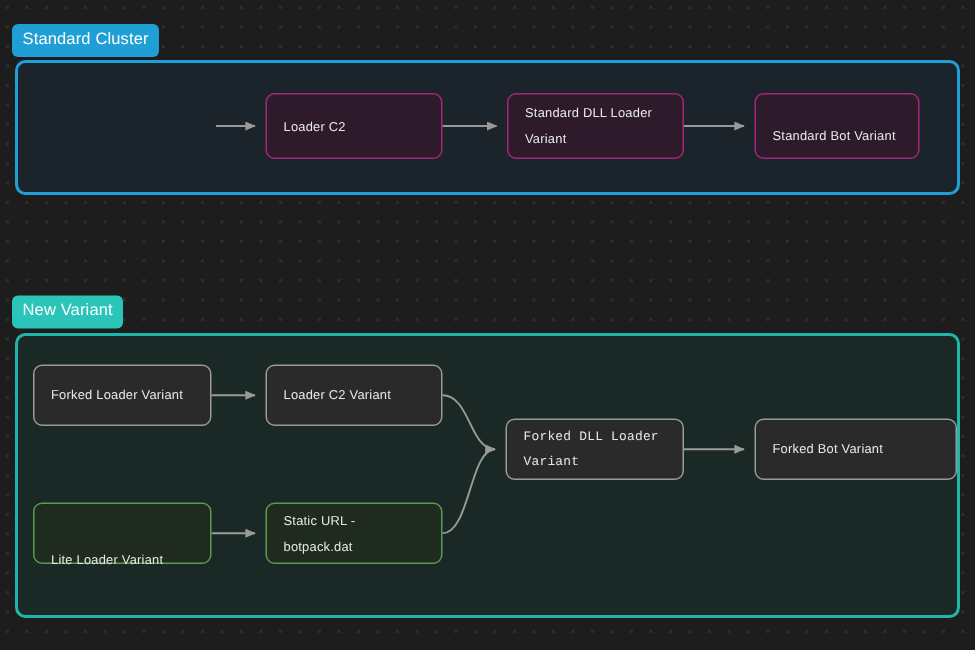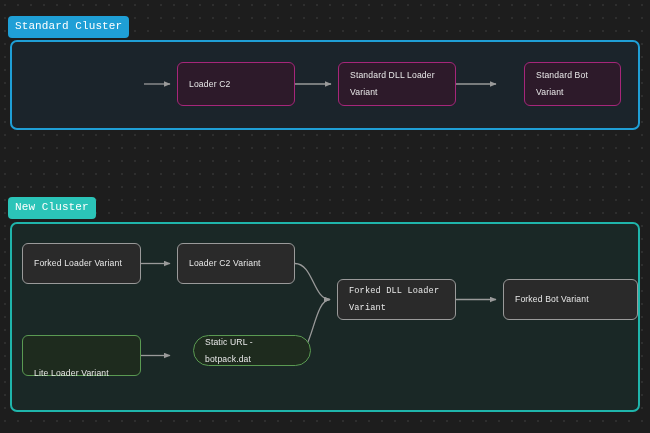--- a/index.html
+++ b/index.html
@@ -43,21 +43,20 @@
   .cluster-label {
     position: absolute;
     font-size: 11px;
     line-height: 1;
     padding: 5px 7px 6px 7px;
     border-radius: 4px;
     color: #ffffff;
     white-space: nowrap;
     z-index: 3;
     letter-spacing: 0.1px;
-    font-family: Liberation Mono, monospace;
   }
 
   
   .node {
     position: absolute;
     border-width: 1.5px;
     border-style: solid;
     border-radius: 6px;
     display: flex;
     align-items: center;
@@ -76,21 +75,21 @@
 </style>
 </head>
 <body>
 
 <div id="canvas">
 
   <div class="cluster" id="cl-standard" style="left: 10px; top: 40px; width: 630px; height: 90px; border-color: rgb(31, 159, 214); background: rgb(27, 36, 43);"></div>
   <div class="cluster-label" id="cl-standard-label" style="left: 8px; top: 16px; background: rgb(31, 159, 214); color: rgb(255, 255, 255);">Standard Cluster</div>
 
   <div class="cluster" id="cl-new" style="left: 10px; top: 222px; width: 630px; height: 190px; border-color: rgb(31, 181, 171); background: rgb(26, 40, 38);"></div>
-  <div class="cluster-label" id="cl-new-label" style="left: 8px; top: 197px; background: rgb(43, 196, 184); color: rgb(255, 255, 255);">New Cluster</div>
+  <div class="cluster-label" id="cl-new-label" style="left: 8px; top: 197px; background: rgb(43, 196, 184); color: rgb(255, 255, 255);">New Variant</div>
 
   <svg id="edges" viewBox="0 0 650 433" xmlns="http://www.w3.org/2000/svg">
     <defs>
       <marker id="arrowhead" markerWidth="7" markerHeight="6" refX="6.4" refY="3" orient="auto" markerUnits="userSpaceOnUse">
         <path d="M0,0 L7,3 L0,6 z" fill="#9a9a9a"></path>
       </marker>
     </defs>
     <g id="edge-paths" fill="none" stroke="#9a9a9a" stroke-width="1.3">
         <path d="M 144 84 L 170 84" marker-end="url(#arrowhead)" stroke="#9a9a9a"></path>
         <path d="M 295 84 L 331 84" marker-end="url(#arrowhead)" stroke="#9a9a9a"></path>
@@ -102,33 +101,33 @@
         <path d="M 456 299.5 L 496 299.5" marker-end="url(#arrowhead)" stroke="#9a9a9a"></path>
       </g>
   </svg>
 
   <div class="node" id="n1" style="left: 177px; top: 62px; width: 118px; height: 44px; border-color: rgb(166, 38, 122); background: rgb(45, 26, 42);">
     <span class="node-label" style="color: rgb(232, 232, 232);">Loader C2</span>
   </div>
   <div class="node" id="n2" style="left: 338px; top: 62px; width: 118px; height: 44px; border-color: rgb(166, 38, 122); background: rgb(45, 26, 42);">
     <span class="node-label" style="color: rgb(232, 232, 232);">Standard DLL Loader Variant</span>
   </div>
-  <div class="node" id="n3" style="left: 524px; top: 62px; width: 97px; height: 44px; border-color: rgb(166, 38, 122); background: rgb(45, 26, 42);">
+  <div class="node" id="n3" style="left: 503px; top: 62px; width: 110px; height: 44px; border-color: rgb(166, 38, 122); background: rgb(45, 26, 42); align-items: flex-end;">
     <span class="node-label" style="color: rgb(232, 232, 232);">Standard Bot Variant</span>
   </div>
   <div class="node" id="n4" style="left: 22px; top: 243px; width: 119px; height: 41px; border-color: rgb(154, 154, 154); background: rgb(42, 42, 42);">
     <span class="node-label" style="color: rgb(232, 232, 232);">Forked Loader Variant</span>
   </div>
   <div class="node" id="n5" style="left: 177px; top: 243px; width: 118px; height: 41px; border-color: rgb(154, 154, 154); background: rgb(42, 42, 42);">
     <span class="node-label" style="color: rgb(232, 232, 232);">Loader C2 Variant</span>
   </div>
   <div class="node" id="n6" style="left: 22px; top: 335px; width: 119px; height: 41px; border-color: rgb(90, 154, 82); background: rgb(30, 43, 30);">
     <span class="node-label" style="color: rgb(232, 232, 232); margin-top: 36px;">Lite Loader Variant</span>
   </div>
-  <div class="node" id="n7" style="left: 193px; top: 335px; width: 118px; height: 31px; border-color: rgb(90, 154, 82); background: rgb(30, 43, 30); border-radius: 17px;">
+  <div class="node" id="n7" style="left: 177px; top: 335px; width: 118px; height: 41px; border-color: rgb(90, 154, 82); background: rgb(30, 43, 30);">
     <span class="node-label" style="color: rgb(232, 232, 232);">Static URL - botpack.dat</span>
   </div>
   <div class="node" id="n8" style="left: 337px; top: 279px; width: 119px; height: 41px; border-color: rgb(154, 154, 154); background: rgb(42, 42, 42); font-family: Liberation Mono, monospace;">
     <span class="node-label" style="color: rgb(232, 232, 232);">Forked DLL Loader Variant</span>
   </div>
   <div class="node" id="n9" style="left: 503px; top: 279px; width: 135px; height: 41px; border-color: rgb(154, 154, 154); background: rgb(42, 42, 42);">
     <span class="node-label" style="color: rgb(232, 232, 232);">Forked Bot Variant</span>
   </div>
 
 </div>

